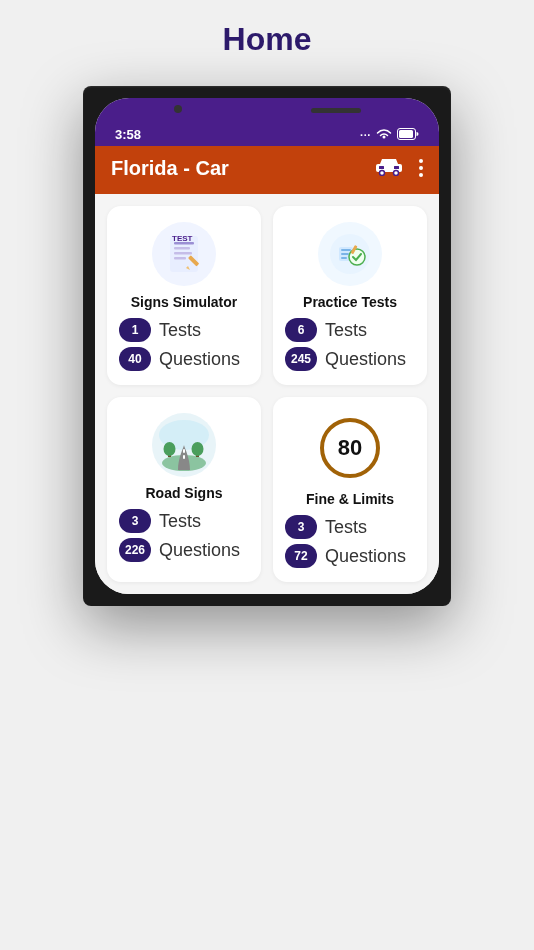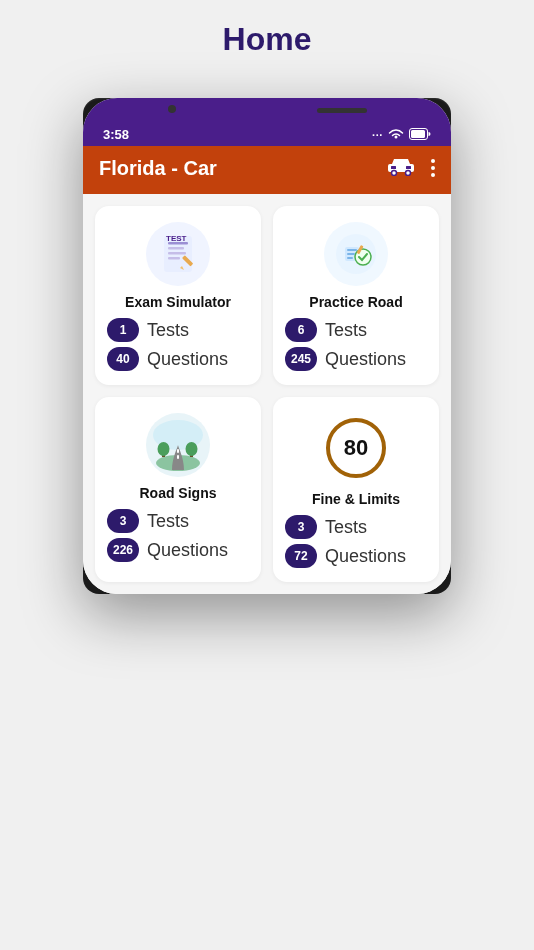--- a/index.html
+++ b/index.html
@@ -10,34 +10,35 @@
       align-items: center;
       justify-content: flex-start;
       min-height: 950px;
       width: 534px;
       font-family: -apple-system, BlinkMacSystemFont, 'Segoe UI', sans-serif;
       padding-top: 20px;
     }
 
     .page-header {
       text-align: left;
-      margin-bottom: 40px;
+      margin-bottom: 28px;
     }
     .page-header h1 {
       font-size: 32px;
       font-weight: 800;
       color: #2d1a6b;
       line-height: 1.2;
     }
 
     
     .phone-shell {
       width: 368px;
       background: #1a1a1a;
-      border-radius: 16px;
+      border-radius: 8px;
+      padding: 12px;
       box-shadow: 0 20px 60px rgba(0,0,0,0.4), inset 0 1px 2px rgba(255,255,255,0.1);
       position: relative;
     }
 
     .phone-inner {
       background: #fff;
       border-radius: 34px;
       overflow: hidden;
       position: relative;
     }
@@ -311,21 +312,21 @@
               <rect x="14" y="12" width="20" height="2.5" rx="1" fill="#9b8fd4"></rect>
               <rect x="14" y="17" width="16" height="2.5" rx="1" fill="#c5bde8"></rect>
               <rect x="14" y="22" width="18" height="2.5" rx="1" fill="#c5bde8"></rect>
               <rect x="14" y="27" width="12" height="2.5" rx="1" fill="#c5bde8"></rect>
               <text x="12" y="11" font-size="8" font-weight="800" fill="#4a1e8a" font-family="sans-serif">TEST</text>
 
               <rect x="28" y="28" width="4" height="12" rx="1" fill="#e8a94f" transform="rotate(-45 28 28)"></rect>
               <polygon points="26,38 28,36 30,40" fill="#f0c070"></polygon>
             </svg>
           </div>
-          <span class="card-title">Exam Simulator</span>
+          <span class="card-title">Signs Simulator</span>
           <div class="card-stats">
             <div class="stat-row">
               <span class="stat-badge">1</span>
               <span class="stat-label">Tests</span>
             </div>
             <div class="stat-row">
               <span class="stat-badge">40</span>
               <span class="stat-label">Questions</span>
             </div>
           </div>
@@ -339,21 +340,21 @@
               <rect x="16" y="20" width="10" height="2" rx="1" fill="#7ab4e8"></rect>
               <rect x="16" y="24" width="8" height="2" rx="1" fill="#7ab4e8"></rect>
               <rect x="16" y="28" width="6" height="2" rx="1" fill="#7ab4e8"></rect>
 
               <circle cx="32" cy="28" r="8" fill="#f0fff0" stroke="#4CAF50" stroke-width="1.5"></circle>
               <polyline points="28,28 31,31 36,25" stroke="#4CAF50" stroke-width="2" fill="none" stroke-linecap="round"></polyline>
 
               <rect x="30" y="16" width="3" height="9" rx="1" fill="#e8a94f" transform="rotate(30 30 16)"></rect>
             </svg>
           </div>
-          <span class="card-title">Practice Road</span>
+          <span class="card-title">Practice Tests</span>
           <div class="card-stats">
             <div class="stat-row">
               <span class="stat-badge">6</span>
               <span class="stat-label">Tests</span>
             </div>
             <div class="stat-row">
               <span class="stat-badge">245</span>
               <span class="stat-label">Questions</span>
             </div>
           </div>

